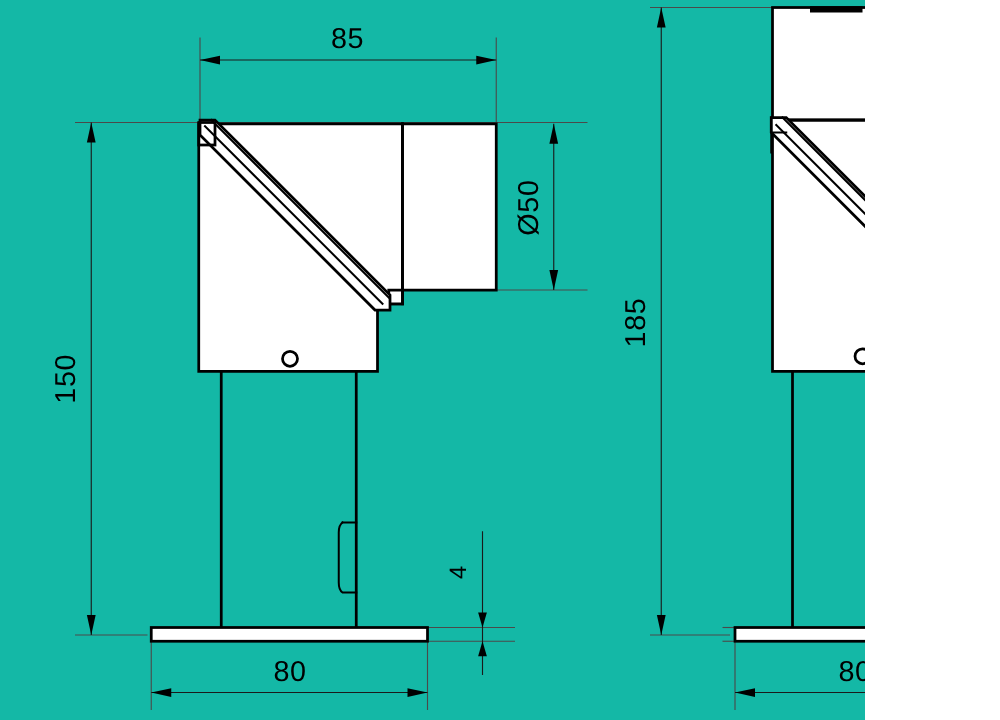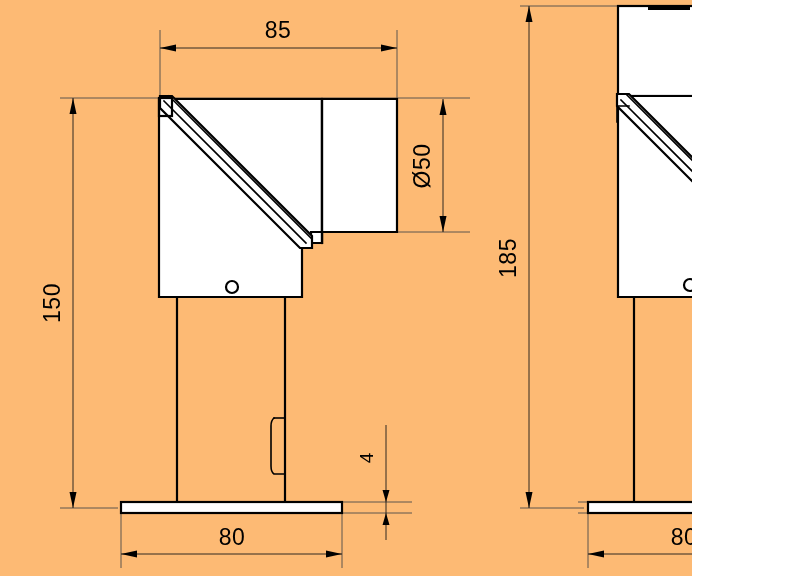--- a/index.html
+++ b/index.html
@@ -7,21 +7,21 @@
     padding: 0;
     background: #ffffff;
   }
   body {
     font-family: "Liberation Sans", sans-serif;
   }
   #drawing-root {
     position: relative;
     width: 692px;
     height: 576px;
-    background: #fdba74;
+    background: #14b8a6;
     overflow: hidden;
   }
   svg#tech-drawing {
     display: block;
     width: 800px;
     height: 576px;
   }
   .outline {
     fill: none;
     stroke: #000000;

